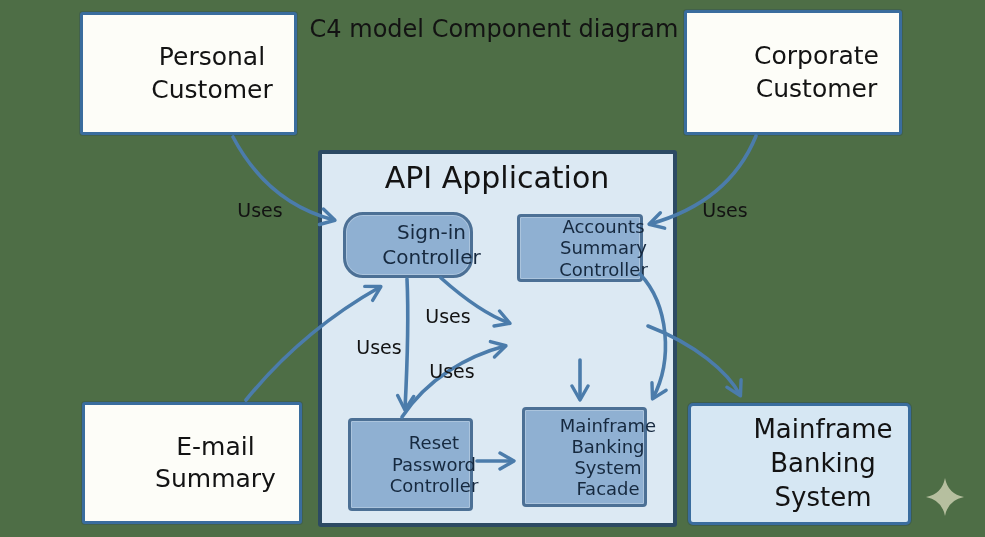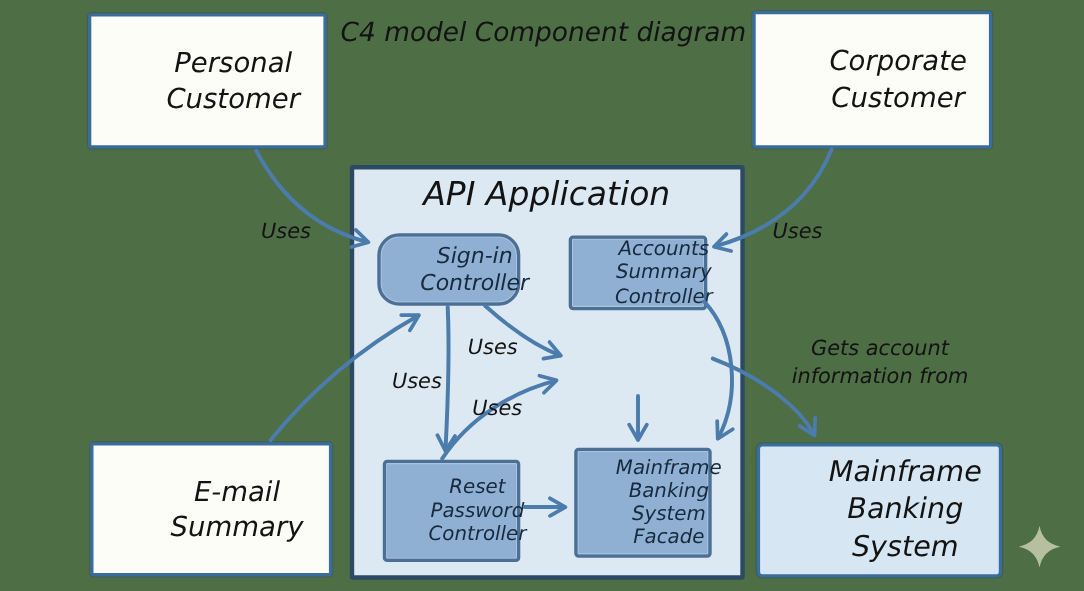--- a/index.html
+++ b/index.html
@@ -12,21 +12,21 @@
     --external_box_fill:#fdfdf8;
     --external_box_border:#3a6d9e;
     --external_system_fill:#d6e7f3;
     --arrow:#4b7cab;
     --label_text:#131313;
     --sparkle:#b6bf9f;
   }
   *{margin:0;padding:0;box-sizing:border-box;}
   html,body{width:985px;height:537px;overflow:hidden;}
   body{font-family:"DejaVu Sans",sans-serif;background:var(--background);}
-  .canvas{position:relative;width:985px;height:421px;background:var(--background);font-style:italic;}
+  .canvas{position:relative;width:985px;height:421px;background:var(--background);}
   .abs{position:absolute;}
   .node{
     display:flex;align-items:center;justify-content:center;text-align:center;
     white-space:pre-line;border-radius:3px;padding-left:47px;
   }
   .ext-box{
     background:var(--external_box_fill);
     border:3px solid var(--external_box_border);
     color:var(--label_text);
     font-size:25px;line-height:1.3;
@@ -120,20 +120,18 @@
       <path d="M 640 274 C 669 305 673 360 653 398" marker-end="url(#vhead)"></path>
       <path d="M 648 326 C 695 344 728 372 740 395" marker-end="url(#vhead)"></path>
     </g>
   </svg>
 
   <div class="abs edge-label center" style="left:260px;top:211px;">Uses</div>
   <div class="abs edge-label center" style="left:725px;top:211px;">Uses</div>
   <div class="abs edge-label center" style="left:448px;top:317px;">Uses</div>
   <div class="abs edge-label center" style="left:379px;top:348px;">Uses</div>
   <div class="abs edge-label center" style="left:452px;top:372px;">Uses</div>
-  <div class="abs edge-label center" style="left:800px;top:330px;">Gets account
-information from</div>
 
   <svg class="abs" style="left:925px;top:477px;" width="40" height="40" viewBox="0 0 40 40">
     <path d="M20 1 Q23 17 39 20 Q23 23 20 39 Q17 23 1 20 Q17 17 20 1 Z" fill="#b6bf9f"></path>
   </svg>
 
 </div>
 
 </body></html>

